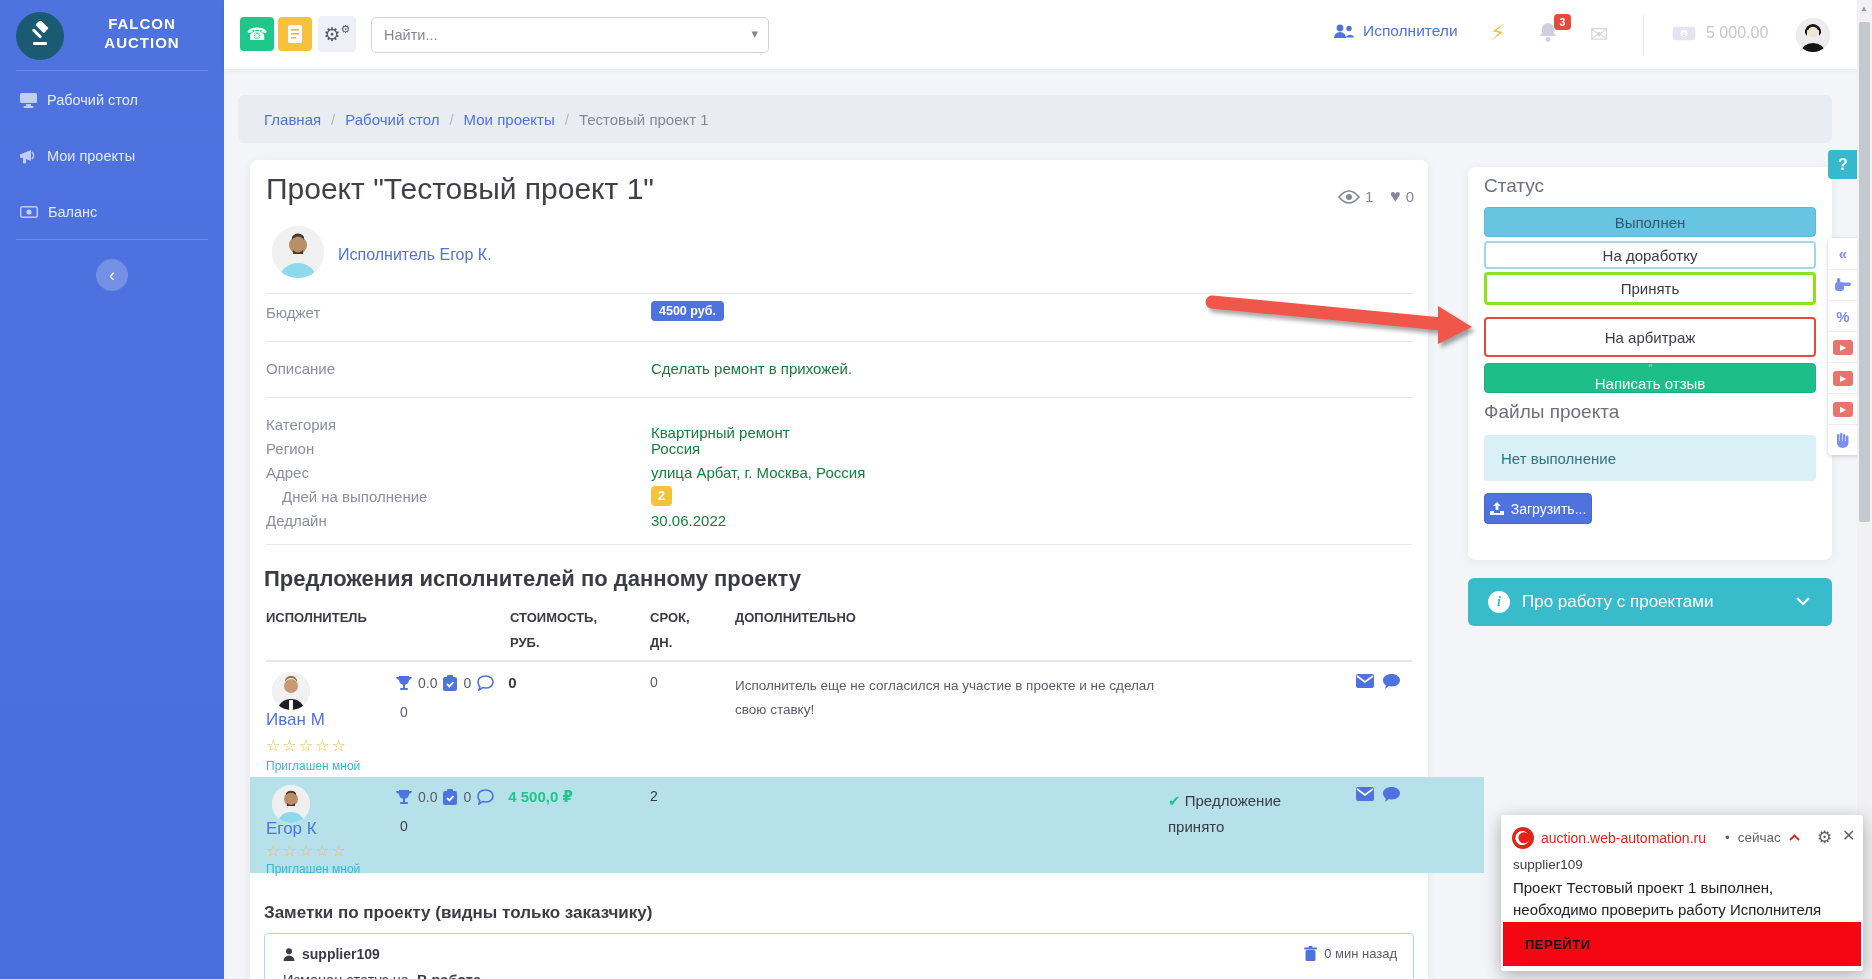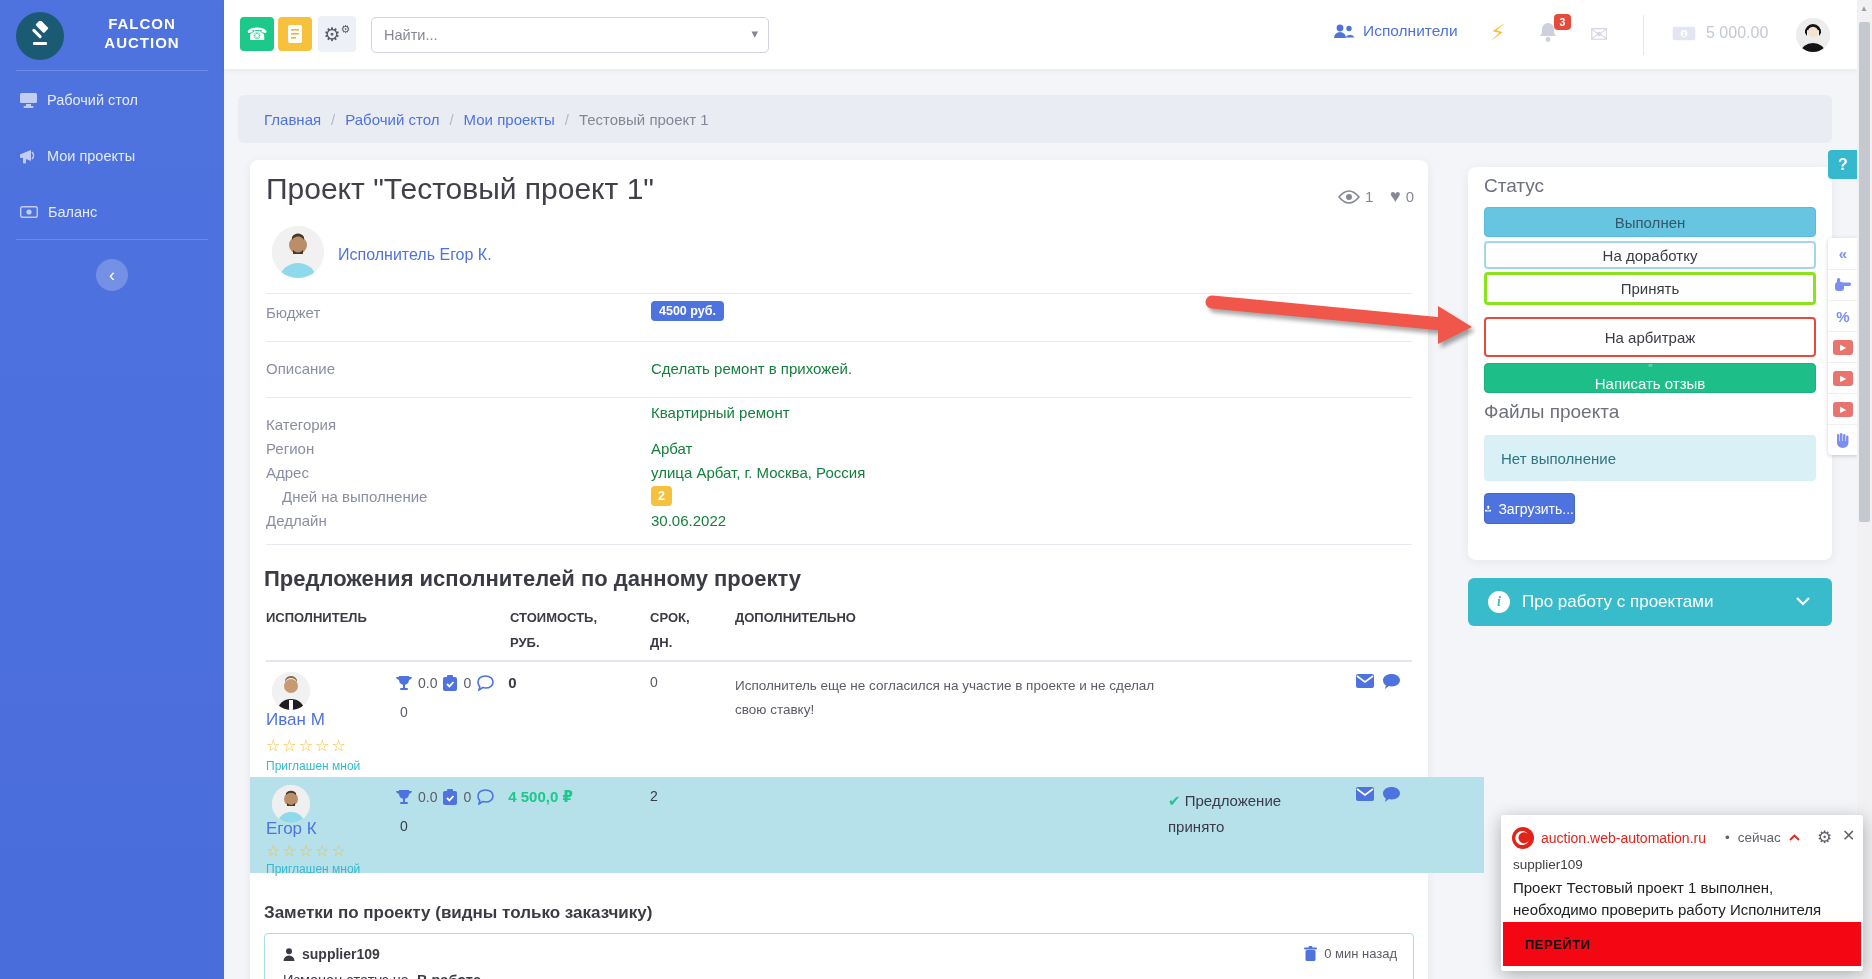--- a/index.html
+++ b/index.html
@@ -70,21 +70,21 @@
   
   .status-card { left:1468px; top:167px; width:364px; height:393px; }
   .panel-h { position:absolute; left:16px; font-size:19px; color:#6e707e; }
   .statbtn { position:absolute; left:16px; width:332px; border-radius:4px; font-size:15px; color:#3a3b45; display:flex; align-items:center; justify-content:center; cursor:pointer; background:#fff; font-family:inherit; }
   .btn-done { background:#68c5e1; border:1px solid #57bcdc; color:#31586a; }
   .btn-rework { border:2px solid #9fd8ea; }
   .btn-accept { border:3px solid #8de21e; }
   .btn-arb { border:2px solid #e74a3b; }
   .btn-review { background:#1dbe87; border:1px solid #19b27e; color:#fff; gap:8px;flex-direction:column; }
   .files-box { position:absolute; left:16px; width:332px; height:46px; background:#d9f1f6; border-radius:4px; color:#2f7483; font-size:15px; display:flex; align-items:center; padding-left:17px; }
-  .btn-upload { position:absolute; left:16px; width:91px; height:31px; background:#4e73df; border:1px solid #4668c5; border-radius:4px; color:#fff; font-size:14px; display:flex; align-items:center; justify-content:center; gap:7px; cursor:pointer; font-family:inherit; }
+  .btn-upload { position:absolute; left:16px; width:108px; height:31px; background:#4e73df; border:1px solid #4668c5; border-radius:4px; color:#fff; font-size:14px; display:flex; align-items:center; justify-content:center; gap:7px; cursor:pointer; font-family:inherit; }
 
   .banner { position:absolute; left:1468px; top:578px; width:364px; height:48px; background:#38bccb; border-radius:6px; display:flex; align-items:center; color:#fff; cursor:pointer; }
   .banner .i-circle { width:22px; height:22px; border-radius:50%; background:#fff; color:#38bccb; font-weight:bold; font-size:14px; display:flex; align-items:center; justify-content:center; margin:0 12px 0 20px; font-family:"Liberation Serif",serif; font-style:italic; }
   .banner .blabel { font-size:17px; }
 
   
   .help-btn { position:absolute; left:1828px; top:150px; width:30px; height:29px; background:#36b9cc; border-radius:4px 0 0 4px; color:#fff; font-weight:bold; font-size:16px; display:flex; align-items:center; justify-content:center; cursor:pointer; }
   .edge-strip { position:absolute; left:1828px; top:238px; width:30px; background:#fff; border-radius:4px 0 0 4px; box-shadow:0 1px 4px rgba(0,0,0,.18); }
   .edge-item { width:30px; height:31px; display:flex; align-items:center; justify-content:center; border-top:1px solid #efefef; cursor:pointer; color:#7b8ff0; font-size:15px; }
   .edge-item:first-child { border-top:none; }
@@ -260,23 +260,23 @@
   <span class="badge-blue" style="top:141px;">4500 руб.</span>
 
   <div class="hrline" style="top:181px;"></div>
 
   <span class="lbl" style="top:200px;">Описание</span>
   <span class="val" style="top:200px;">Сделать ремонт в прихожей.</span>
 
   <div class="hrline" style="top:237px;"></div>
 
   <span class="lbl" style="top:256px;">Категория</span>
-  <span class="val" style="top:244px;">Квартирный ремонт</span>
+  <span class="val" style="top:264px;">Квартирный ремонт</span>
   <span class="lbl" style="top:280px;">Регион</span>
-  <span class="val" style="top:280px;">Арбат</span>
+  <span class="val" style="top:280px;">Россия</span>
   <span class="lbl" style="top:304px;">Адрес</span>
   <span class="val" style="top:304px;">улица Арбат, г. Москва, Россия</span>
   <span class="lbl" style="top:328px;margin-left:16px;">Дней на выполнение</span>
   <span class="badge-yellow" style="top:326px;">2</span>
   <span class="lbl" style="top:352px;">Дедлайн</span>
   <span class="val" style="top:352px;">30.06.2022</span>
 
   <div class="hrline" style="top:384px;"></div>
 
   <h2 class="offers-title">Предложения исполнителей по данному проекту</h2>

